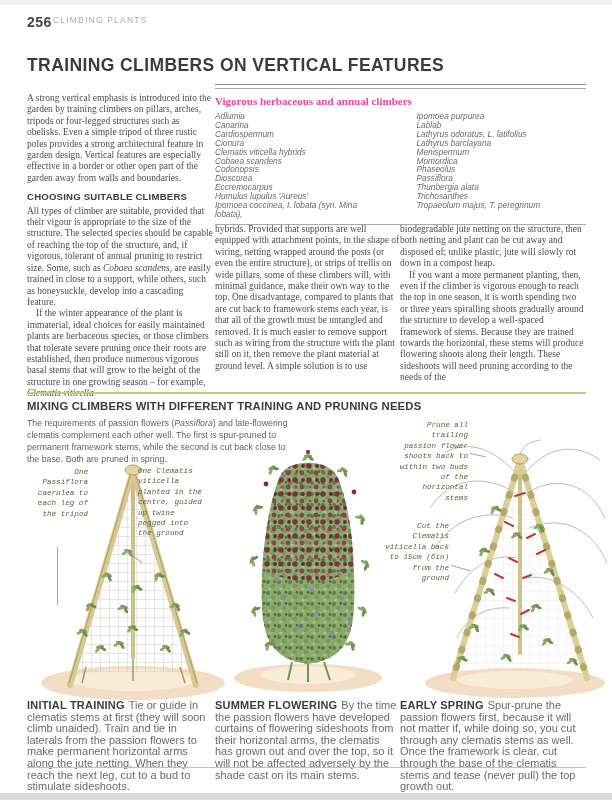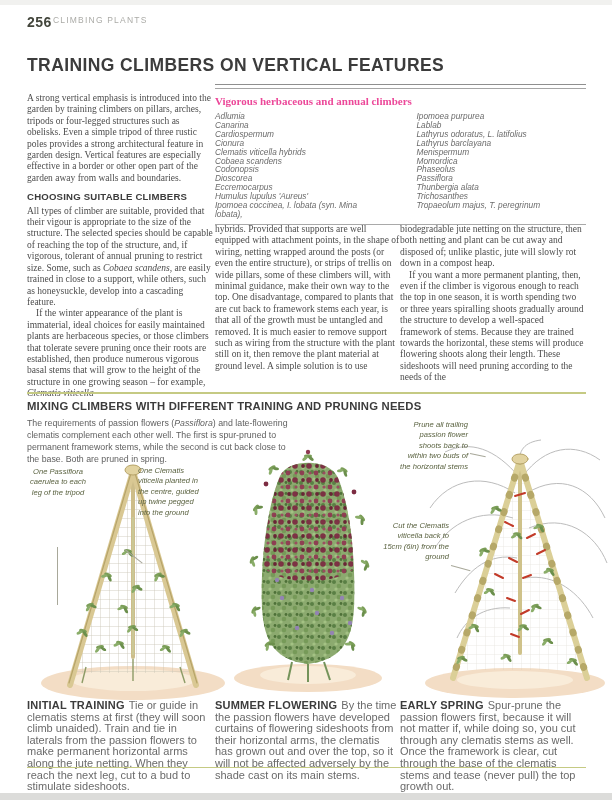--- a/index.html
+++ b/index.html
@@ -42,24 +42,24 @@
   
   .accent-rule{position:absolute;left:27px;width:559px;height:2px;background:var(--accent);}
   #feature-rule-top{top:392px;}
   #feature-rule-bottom{top:767px;height:1px;}
   .feature-title{position:absolute;left:27px;top:400px;font-size:11.3px;font-weight:600;
                  color:var(--heading);letter-spacing:.2px;}
   .feature-intro{position:absolute;left:27px;top:417px;width:272px;font-size:8.8px;
                  line-height:12px;color:#5f5f5f;}
 
   
-  .ann{position:absolute;font-family:Liberation Sans, sans-serif;font-style:italic;
+  .ann{position:absolute;font-family:Liberation Mono, monospace;font-style:italic;
        font-size:7.6px;line-height:10.4px;color:var(--annotation);}
   .ar{text-align:right;}
-  #ann-left1{left:28px;top:467px;width:60px;text-align:center;}
+  #ann-left1{left:28px;top:467px;width:60px;}
   #ann-left2{left:138px;top:466px;width:64px;text-align:left;}
   #ann-right1{left:398px;top:420px;width:70px;}
   #ann-right2{left:383px;top:521px;width:66px;}
   .leader{position:absolute;background:#a8a89a;height:1px;transform-origin:left center;}
   #ld1{left:57px;top:547px;width:1px;height:58px;}
   #ld2{left:125px;top:549px;width:22px;transform:rotate(38deg);}
   #ld3{left:470px;top:453px;width:16px;transform:rotate(12deg);}
   #ld4{left:451px;top:565px;width:20px;transform:rotate(15deg);}
 
   

